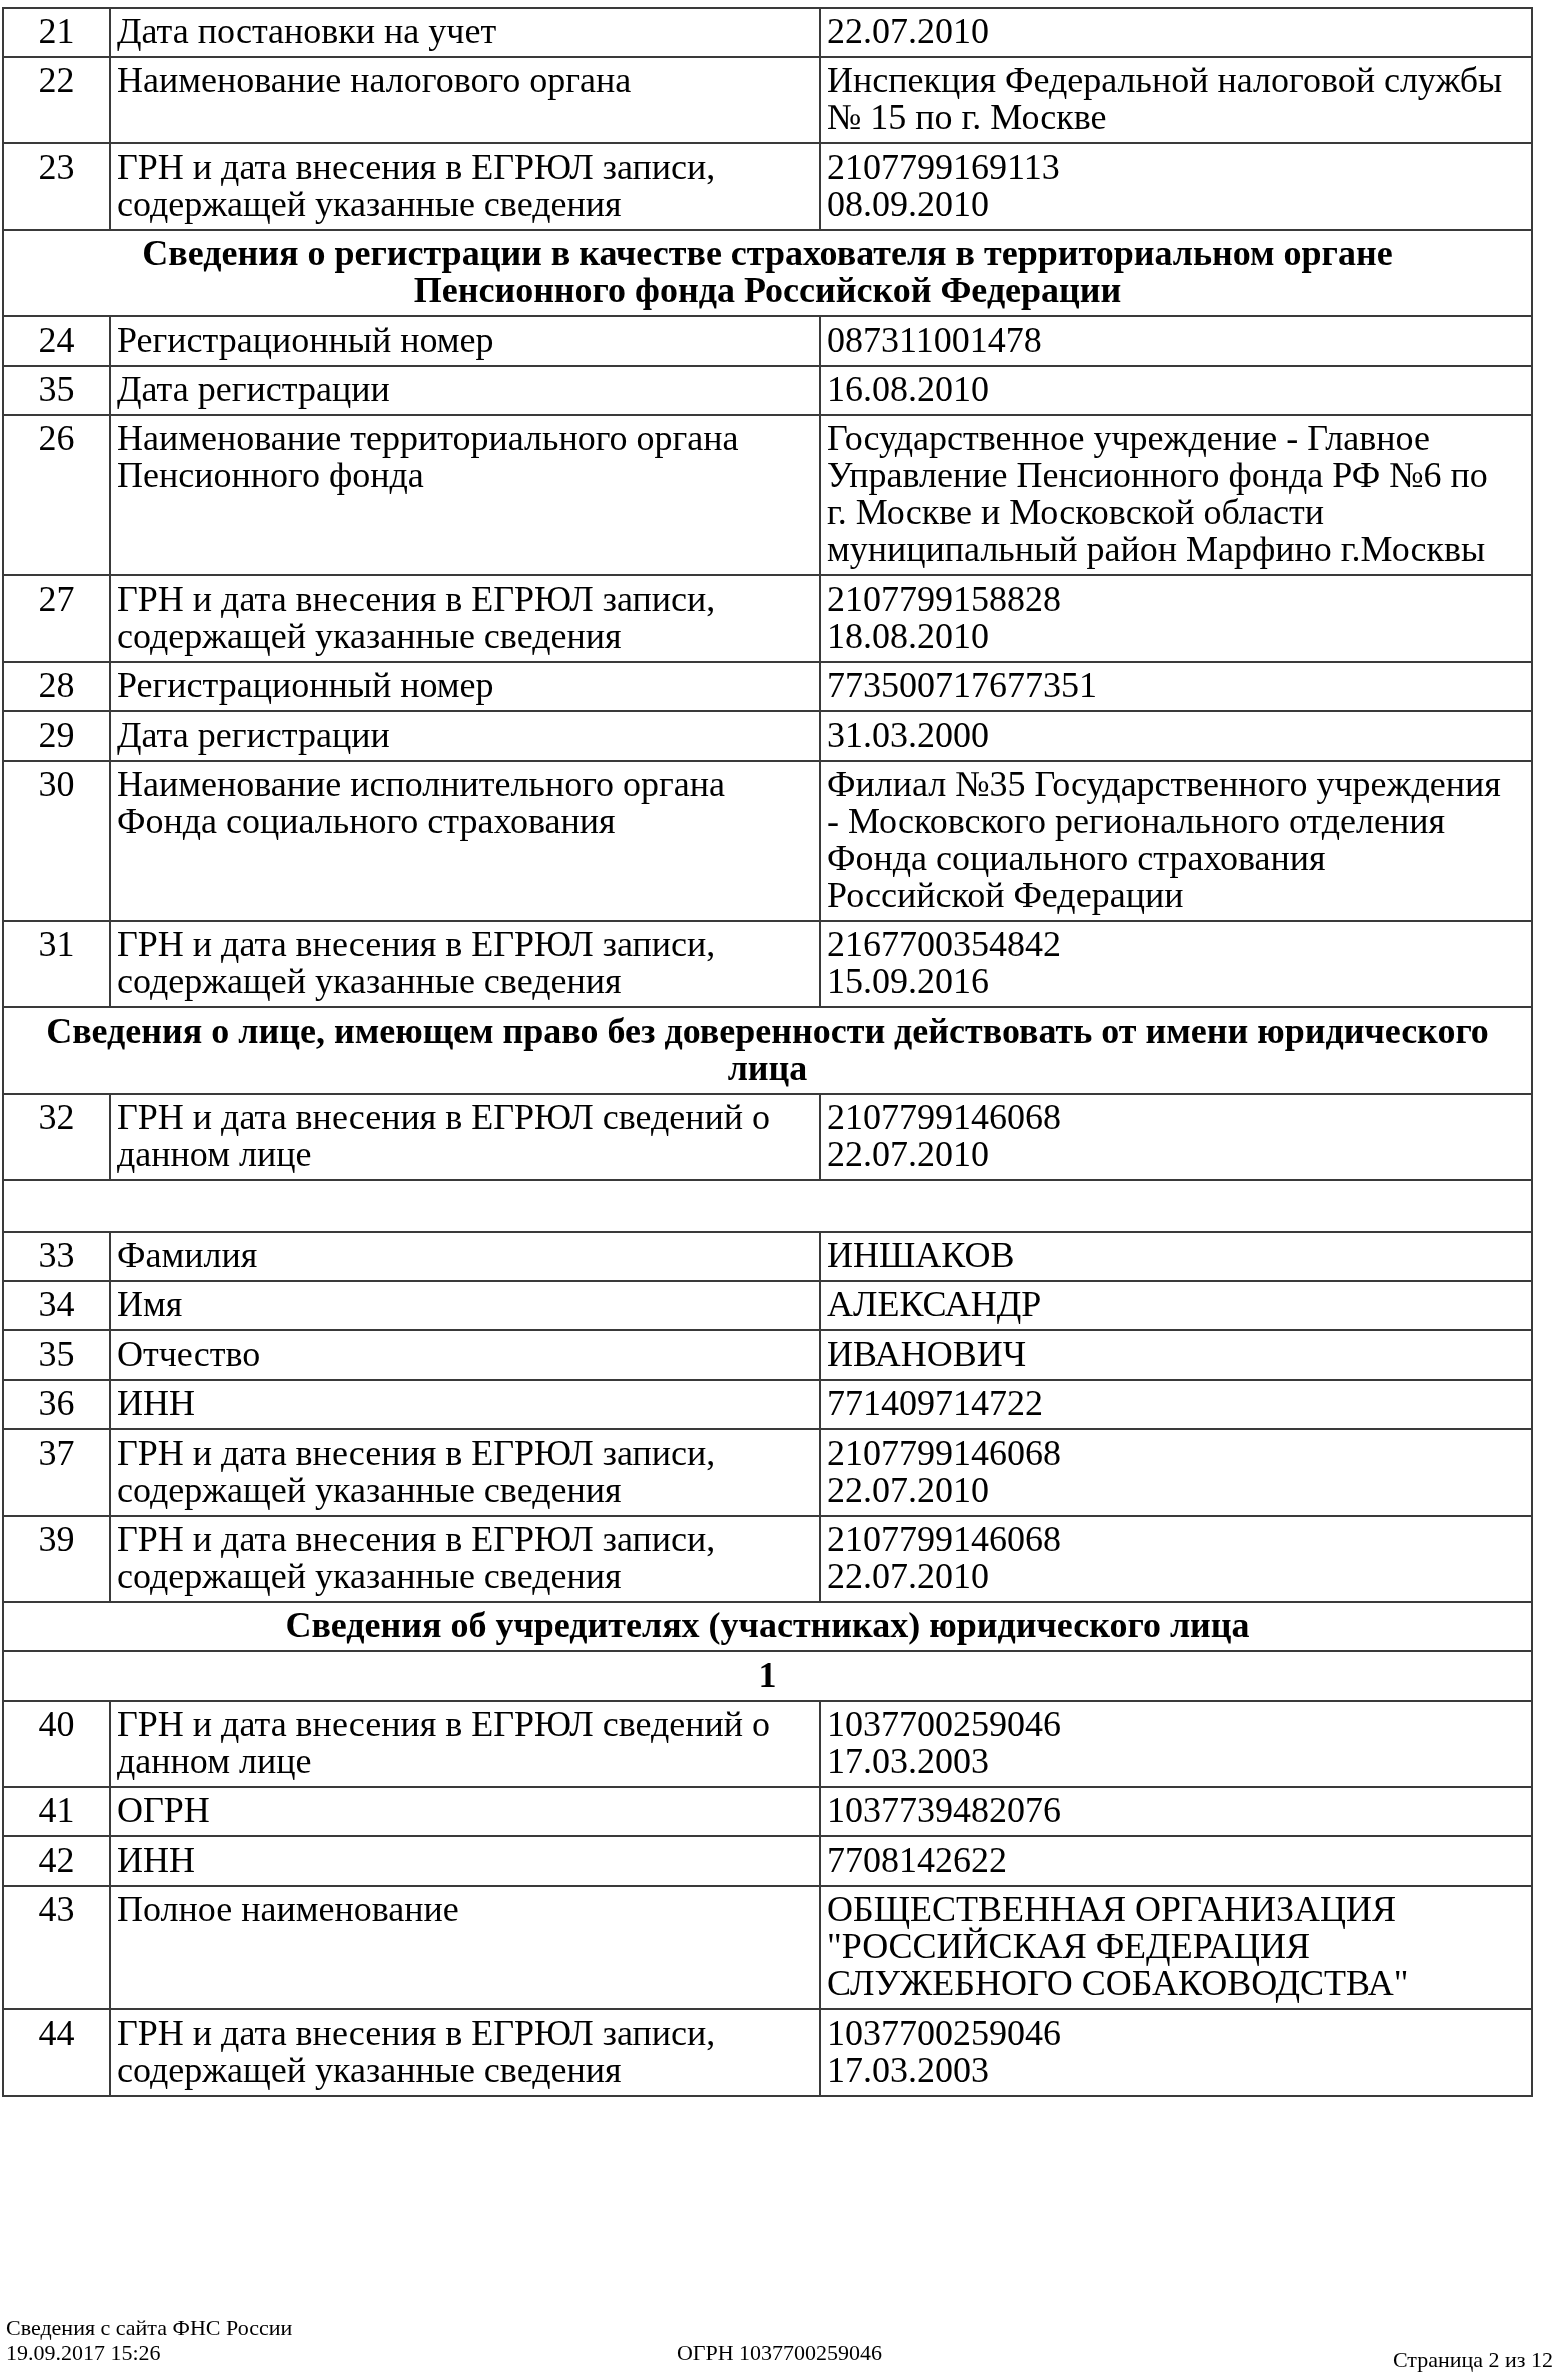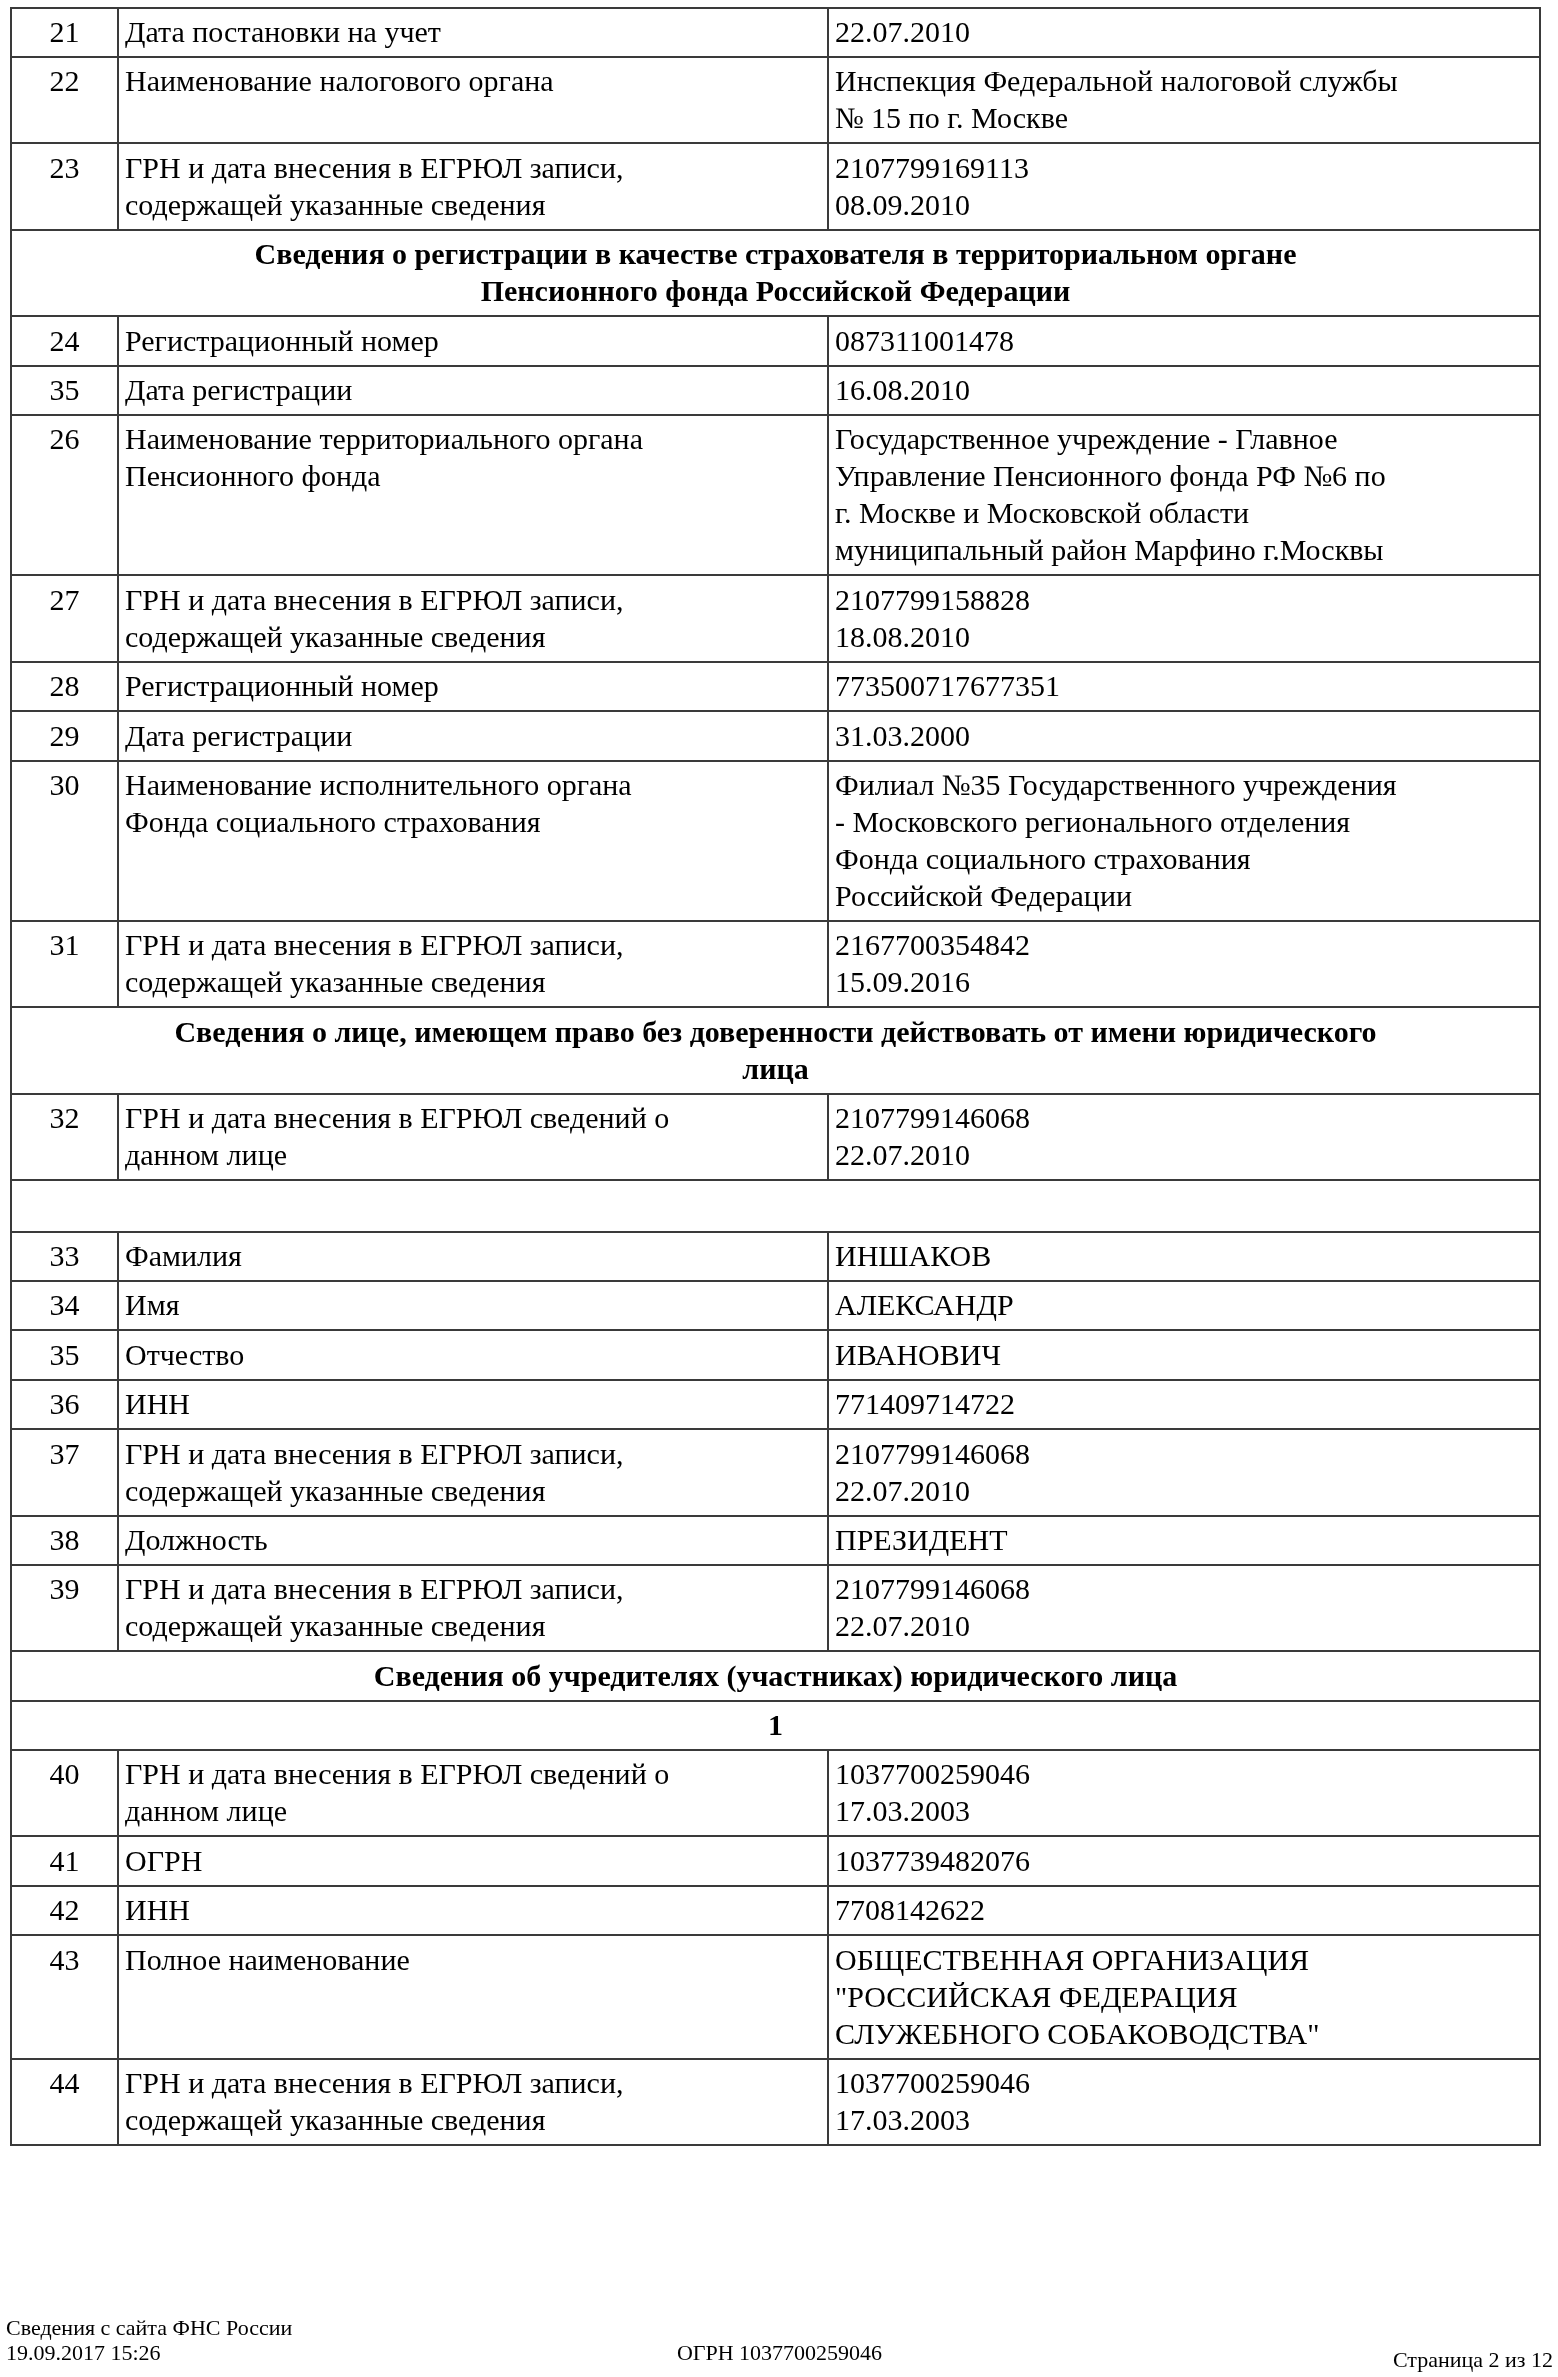--- a/index.html
+++ b/index.html
@@ -2,25 +2,25 @@
 <html style="font-size:12px"><head>
 <meta charset="utf-8">
 <style>
   html, body { margin: 0; padding: 0; background: #ffffff; }
   body {
     width: 1559px; height: 2377px; position: relative; overflow: hidden;
     font-family: "Liberation Serif", "DejaVu Serif", serif;
     color: #000000;
   }
   table.egrul {
-    position: absolute; left: 10px; top: 6.7px;
+    position: absolute; left: 2px; top: 6.7px;
     width: 1529px;
     border-collapse: collapse;
     table-layout: fixed;
-    font-size: 30px;
+    font-size: 36px;
     line-height: 37px;
   }
   table.egrul td {
     border: 2.2px solid #3a3a3a;
     vertical-align: top;
     padding: 4.4px 6px 6px 6px;
     overflow: hidden;
   }
   col.c-num { width: 107px; }
   col.c-label { width: 710px; }
@@ -213,27 +213,20 @@
       <td>
           <span class="line">ГРН и дата внесения в ЕГРЮЛ записи,</span>
           <span class="line">содержащей указанные сведения</span>
         </td>
       <td>
           <span class="line">2107799146068</span>
           <span class="line">22.07.2010</span>
         </td>
     </tr>
     <tr>
-      <td class="num">38</td>
-      <td>Должность</td>
-      <td>
-          <span class="line">ПРЕЗИДЕНТ</span>
-        </td>
-    </tr>
-    <tr>
       <td class="num">39</td>
       <td>
           <span class="line">ГРН и дата внесения в ЕГРЮЛ записи,</span>
           <span class="line">содержащей указанные сведения</span>
         </td>
       <td>
           <span class="line">2107799146068</span>
           <span class="line">22.07.2010</span>
         </td>
     </tr>

